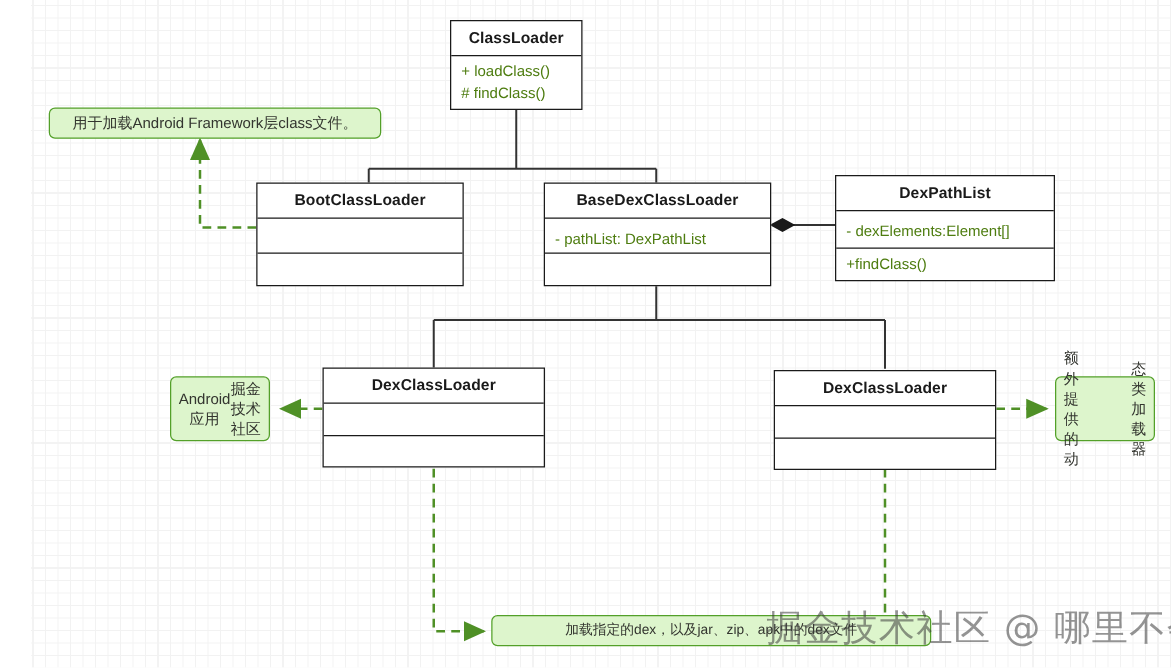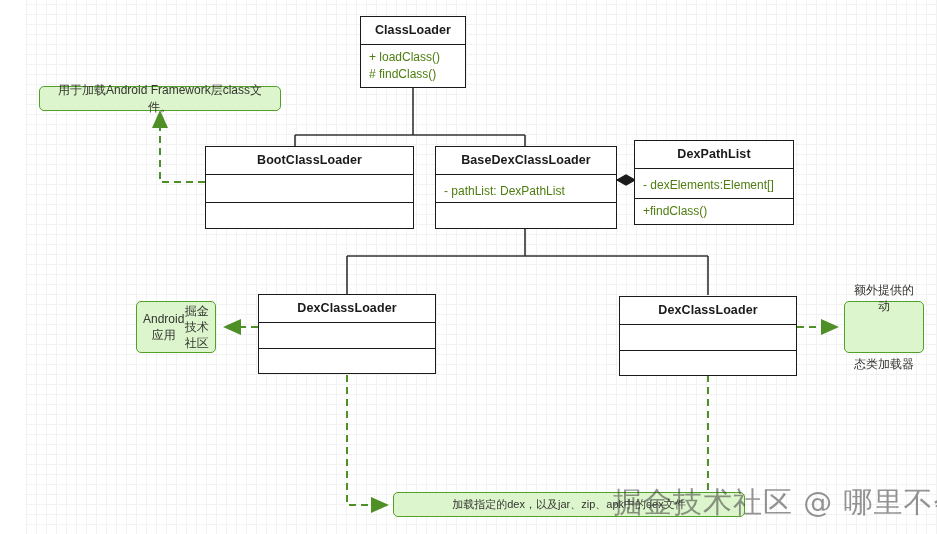--- a/index.html
+++ b/index.html
@@ -147,35 +147,35 @@
   </svg>
 
   <div class="umlbox" style="left:335px; top:16px; width:106px;">
     <div class="uml-title">ClassLoader</div>
     <div class="uml-ops">
       <div class="uml-line">+ loadClass()</div>
       <div class="uml-line"># findClass()</div>
     </div>
   </div>
 
-  <div class="umlbox" style="left:180px; top:146px; width:209px;">
+  <div class="umlbox" style="left:180px; top:146px; width:166px;">
     <div class="uml-title">BootClassLoader</div>
     <div class="uml-attrs" style="height:28px;"></div>
     <div class="uml-ops" style="height:25px;"></div>
   </div>
 
   <div class="umlbox" style="left:410px; top:146px; width:182px;">
     <div class="uml-title">BaseDexClassLoader</div>
     <div class="uml-attrs" style="height:28px;">
       <div class="uml-line">- pathList: DexPathList</div>
     </div>
     <div class="uml-ops" style="height:25px;"></div>
   </div>
 
-  <div class="umlbox" style="left:609px; top:140px; width:160px;">
+  <div class="umlbox" style="left:643px; top:140px; width:176px;">
     <div class="uml-title">DexPathList</div>
     <div class="uml-attrs">
       <div class="uml-line">- dexElements:Element[]</div>
     </div>
     <div class="uml-ops">
       <div class="uml-line">+findClass()</div>
     </div>
   </div>
 
   <div class="umlbox" style="left:233px; top:294px; width:178px;">
@@ -183,30 +183,30 @@
     <div class="uml-attrs" style="height:26px;"></div>
     <div class="uml-ops" style="height:24px;"></div>
   </div>
 
   <div class="umlbox" style="left:594px; top:296px; width:178px;">
     <div class="uml-title">DexClassLoader</div>
     <div class="uml-attrs" style="height:26px;"></div>
     <div class="uml-ops" style="height:24px;"></div>
   </div>
 
-  <div class="note" style="left:14px; top:86px; width:242px; height:25px;">
+  <div class="note" style="left:14px; top:86px; width:266px; height:25px;">
     <span>用于加载Android Framework层class文件。</span>
   </div>
 
   <div class="note" style="left:111px; top:301px; width:80px; height:52px; flex-direction:row;">
     <span>Android应用</span>
     <span>掘金技术社区</span>
   </div>
 
-  <div class="note" style="left:819px; top:301px; width:80px; height:52px; flex-direction:column;gap:42px;">
+  <div class="note" style="left:819px; top:301px; width:80px; height:52px; flex-direction:row;gap:42px;">
     <span>额外提供的动</span>
     <span>态类加载器</span>
   </div>
 
   <div class="note" style="left:368px; top:492px; width:352px; height:25px; font-size:11px;">
     <span>加载指定的dex，以及jar、zip、apk中的dex文件</span>
   </div>
 
   <div class="watermark" style="left:588px; top:483px;">
     <span>掘金技术社区 @ 哪里不会点哪里呀</span>

